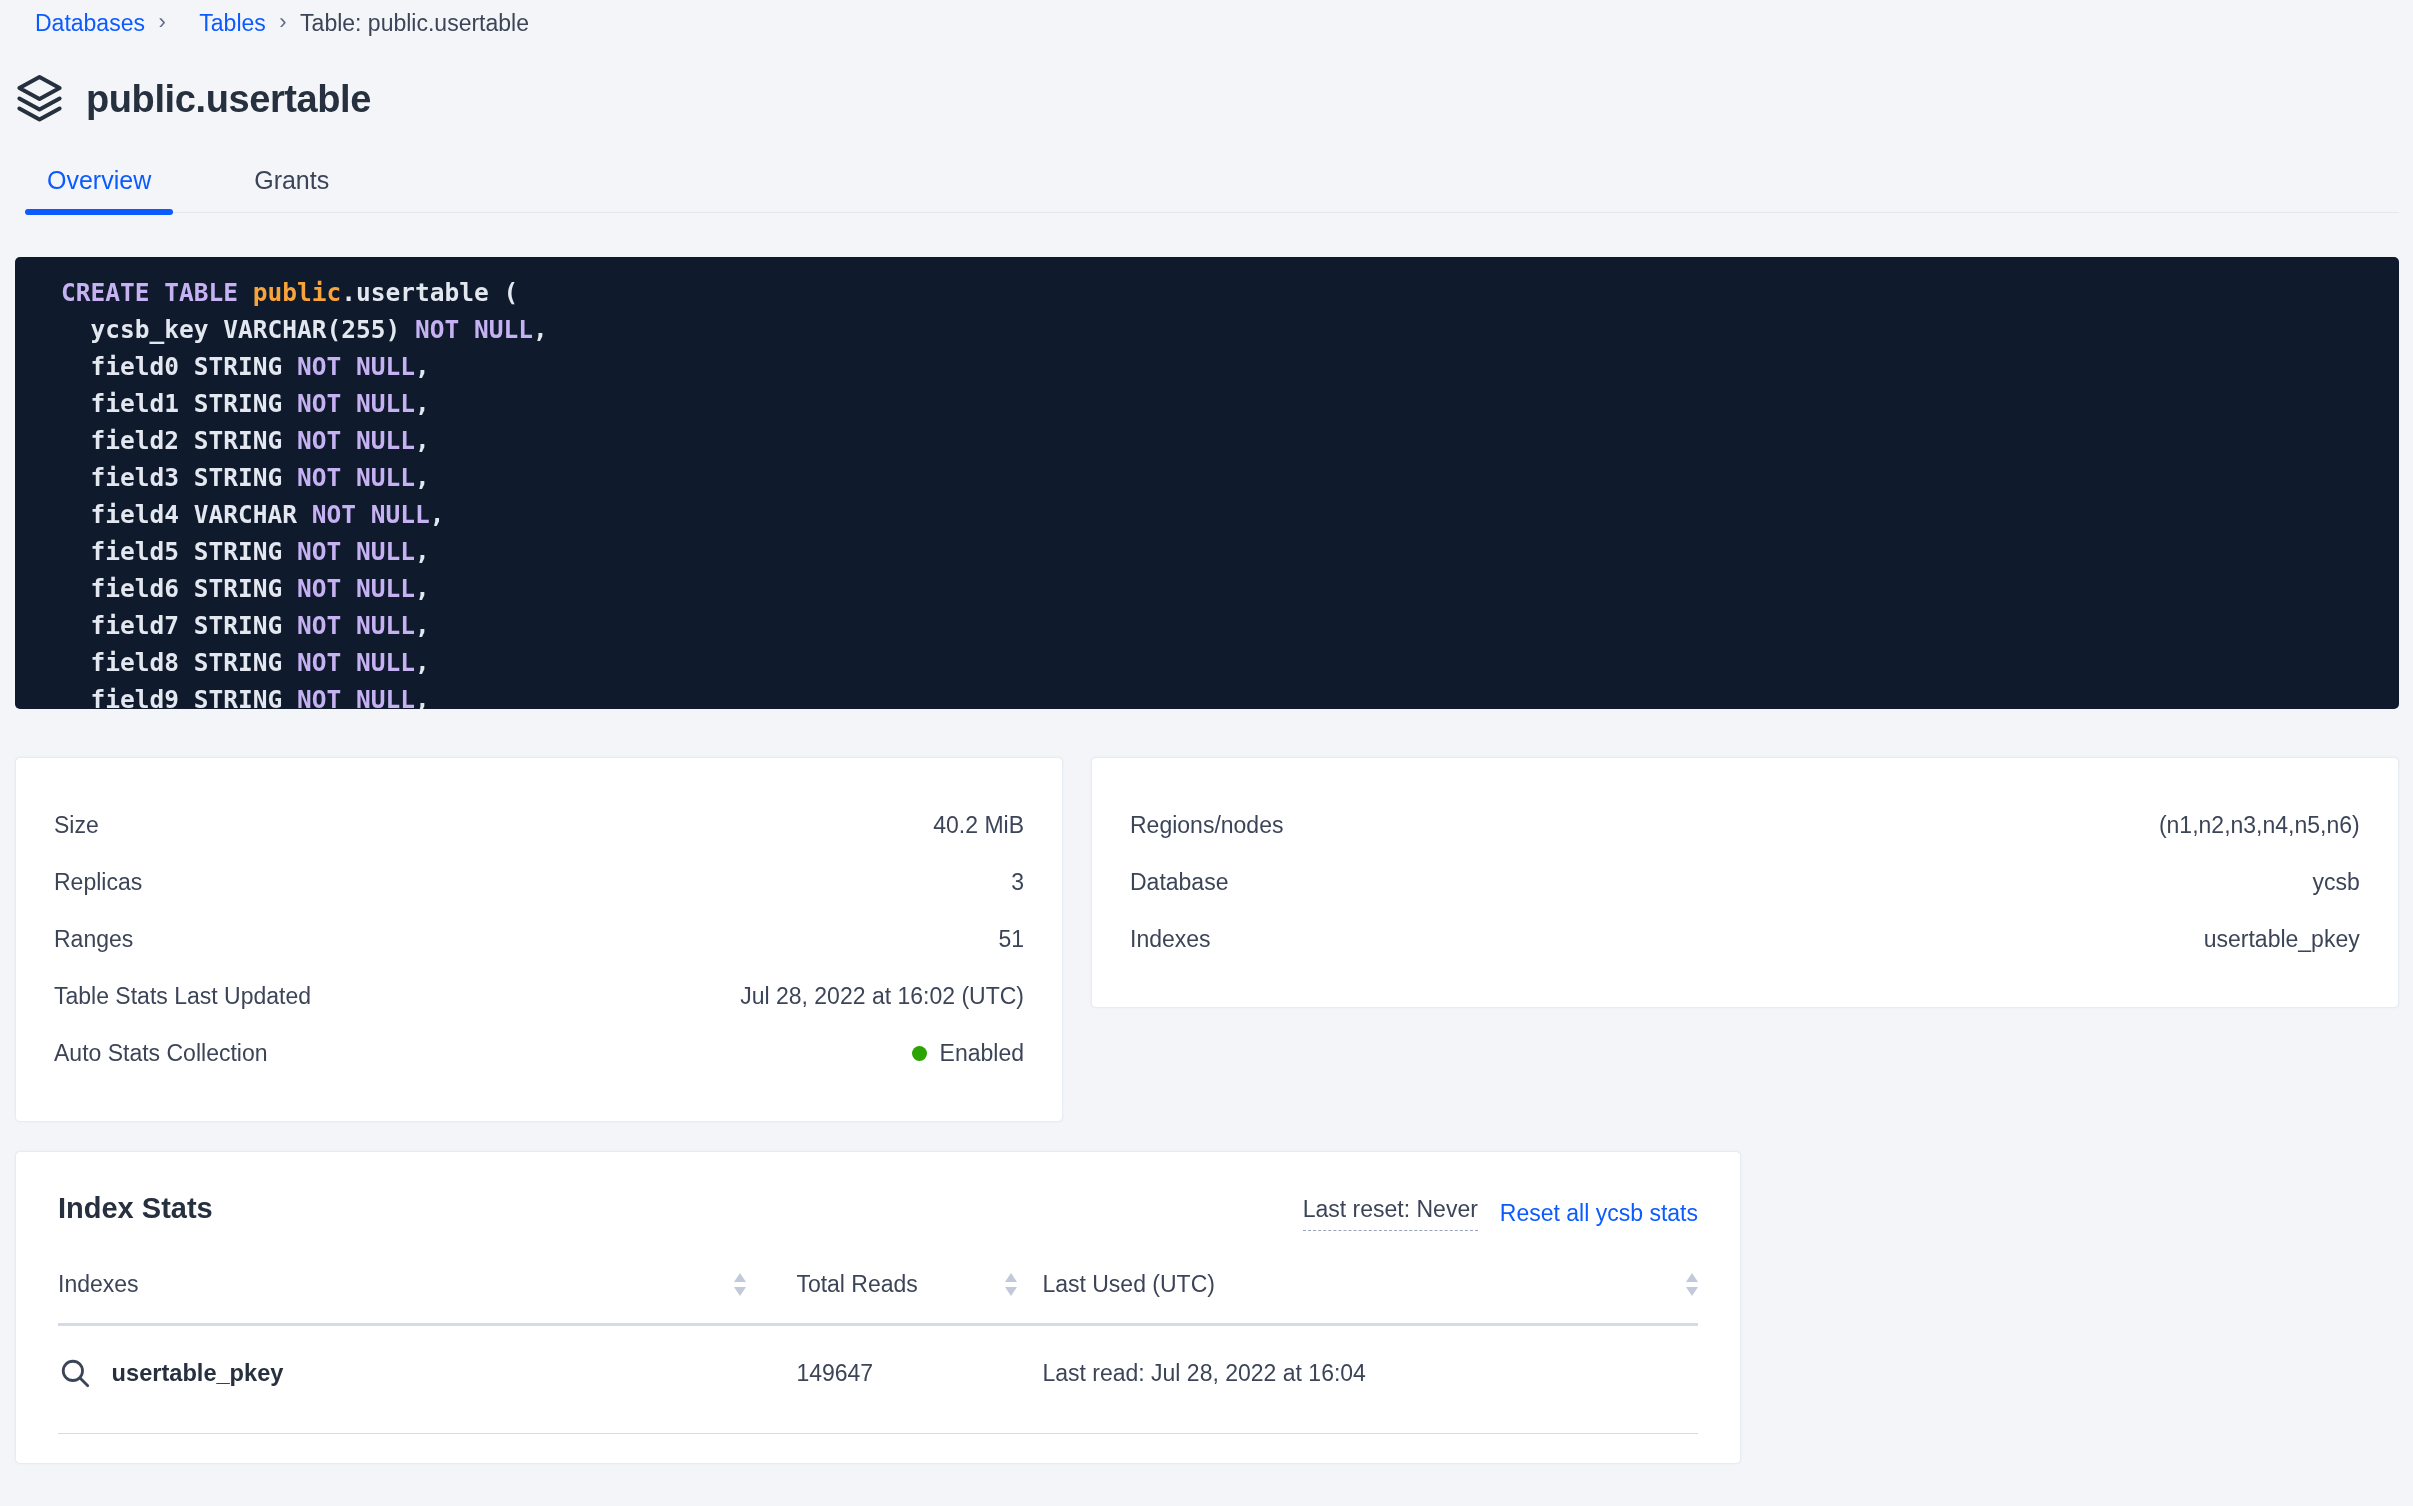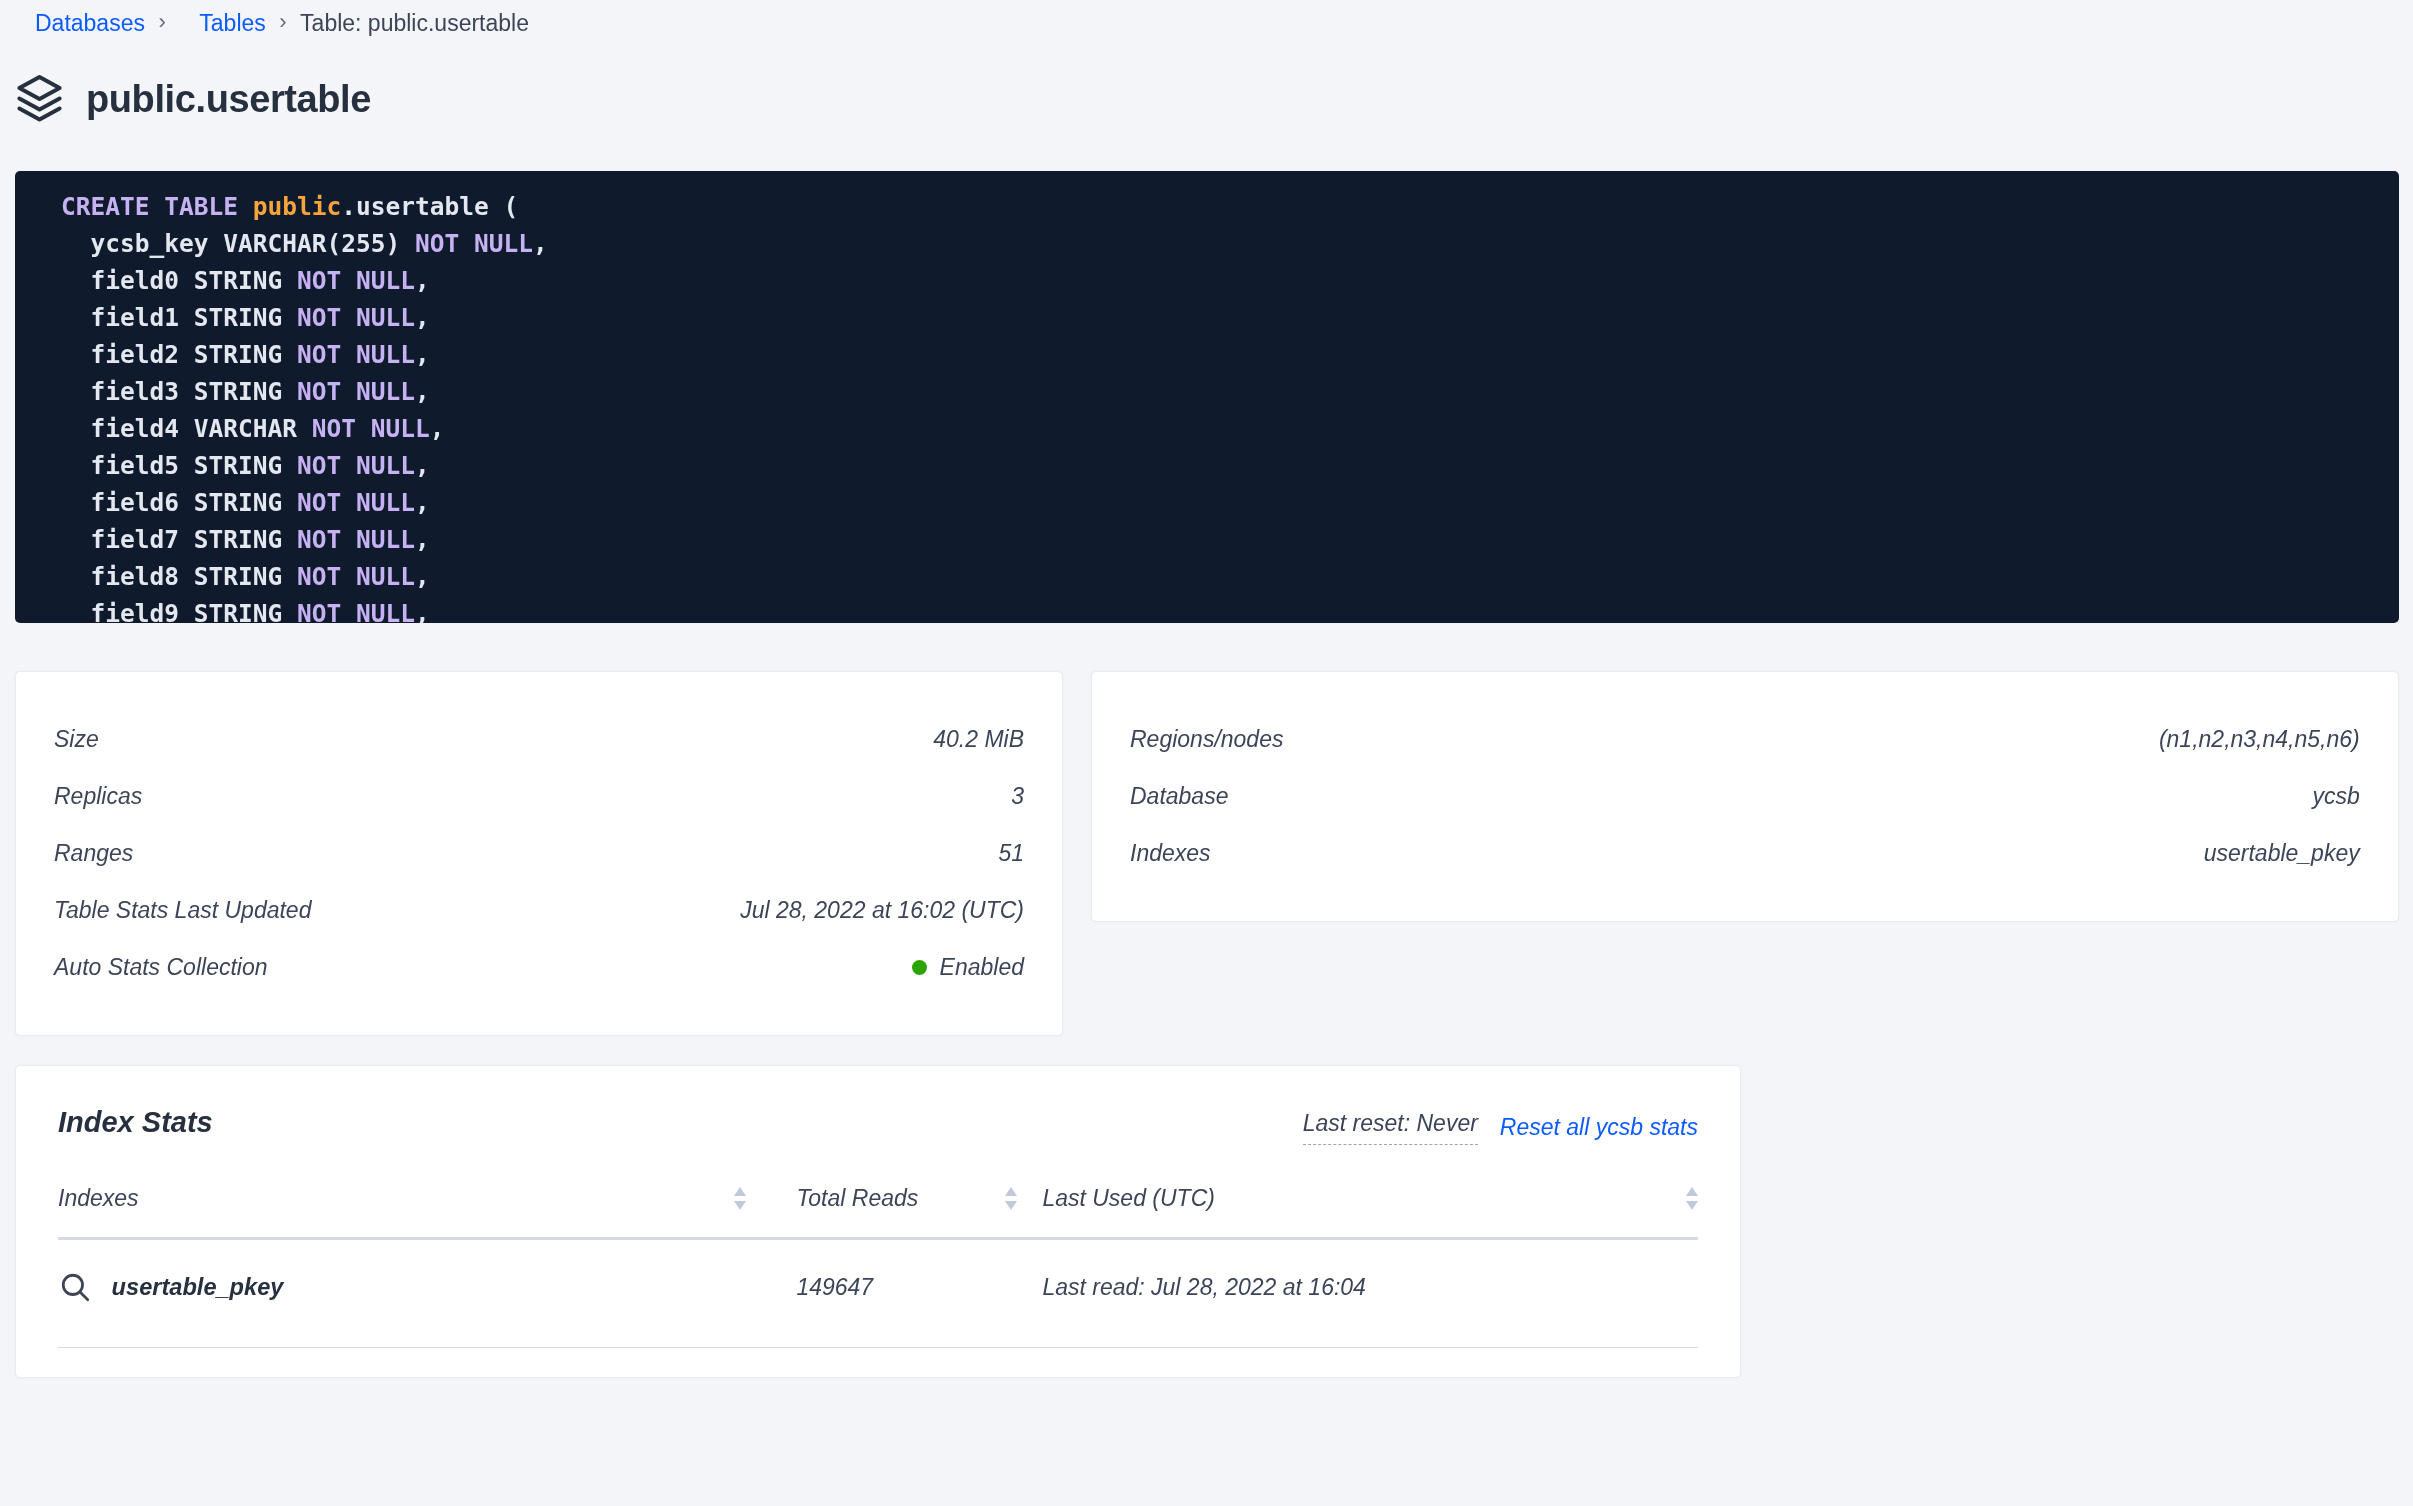--- a/index.html
+++ b/index.html
@@ -40,21 +40,21 @@
   }
   .code-line { font-family:"DejaVu Sans Mono", monospace; font-weight:700;
                font-size:24.5px; line-height:37px; white-space:pre; }
   .tok-keyword { color:#c6b2f2; }
   .tok-schema  { color:#f7a43c; }
   .tok-plain   { color:#e3e7ef; }
 
   
   .cards-row { display:flex; gap:28px; margin-top:48px; align-items:flex-start; }
   .card { background:#ffffff; border:0.8px solid #e7ebf2; border-radius:5px;
-          box-shadow:0 0 2.5px rgba(60,70,90,0.06);font-style:italic; }
+          box-shadow:0 0 2.5px rgba(60,70,90,0.06); }
   .summary-card { padding:39px 38px; }
   .left-card { width:1048px; }
   .right-card { flex:1; }
   .kv-row { display:flex; justify-content:space-between; align-items:center;
             height:57px; font-size:23px; }
   .kv-label { color:#3c4558; }
   .kv-value { color:#3c4558; display:flex; align-items:center; }
   .status-dot { width:15px; height:15px; border-radius:50%; background:#2ba300;
                 display:inline-block; margin-right:12.6px; }
 
@@ -101,20 +101,24 @@
     <span class="title-icon">
       <svg width="49" height="51" viewBox="0 0 56 58" fill="none" stroke="#26303e" stroke-width="4.6" stroke-linecap="round" stroke-linejoin="round">
         <path d="M28 4.5 L51 17 L28 29.5 L5 17 Z"></path>
         <path d="M5 29 L28 41.5 L51 29"></path>
         <path d="M5 40.5 L28 53 L51 40.5"></path>
       </svg>
     </span>
     <span class="page-title">public.usertable</span>
   </div>
 
+  <div class="tabs">
+    <div class="tab active">Overview</div>
+    <div class="tab">Grants</div>
+  </div>
 
   <div class="code-box">
     <div id="sql-code">
         <div class="code-line"><span class="tok-keyword">CREATE TABLE </span><span class="tok-schema">public</span><span class="tok-plain">.usertable (</span></div>
         <div class="code-line"><span class="tok-plain">  ycsb_key VARCHAR(255) </span><span class="tok-keyword">NOT NULL</span><span class="tok-plain">,</span></div>
         <div class="code-line"><span class="tok-plain">  field0 STRING </span><span class="tok-keyword">NOT NULL</span><span class="tok-plain">,</span></div>
         <div class="code-line"><span class="tok-plain">  field1 STRING </span><span class="tok-keyword">NOT NULL</span><span class="tok-plain">,</span></div>
         <div class="code-line"><span class="tok-plain">  field2 STRING </span><span class="tok-keyword">NOT NULL</span><span class="tok-plain">,</span></div>
         <div class="code-line"><span class="tok-plain">  field3 STRING </span><span class="tok-keyword">NOT NULL</span><span class="tok-plain">,</span></div>
         <div class="code-line"><span class="tok-plain">  field4 VARCHAR </span><span class="tok-keyword">NOT NULL</span><span class="tok-plain">,</span></div>

